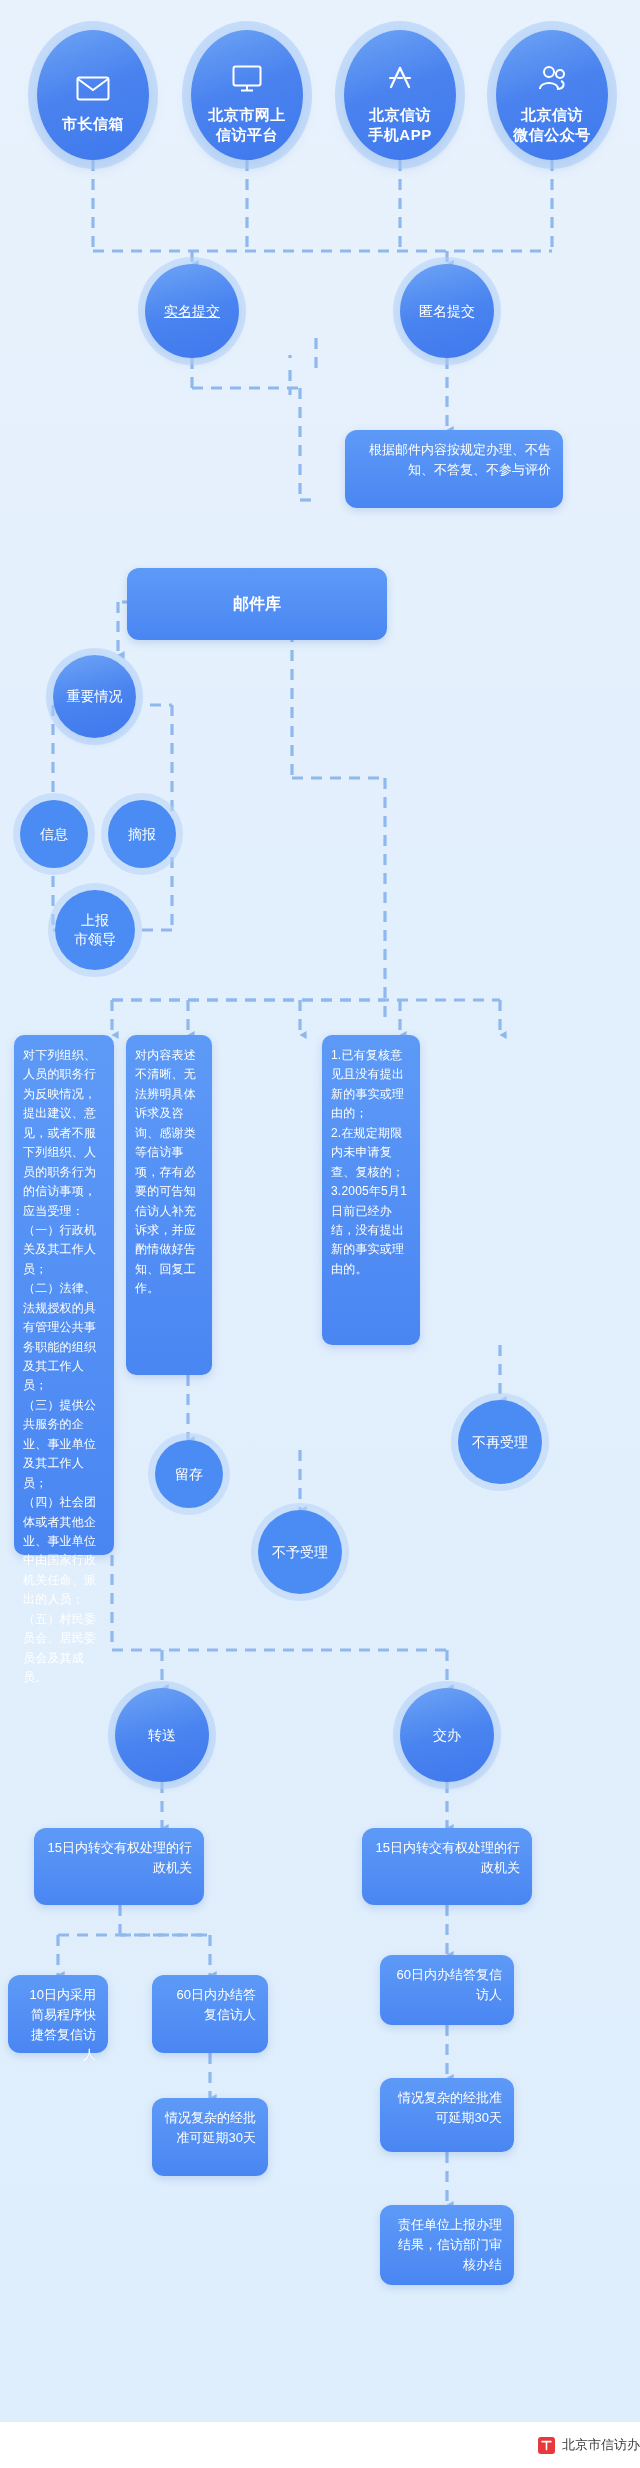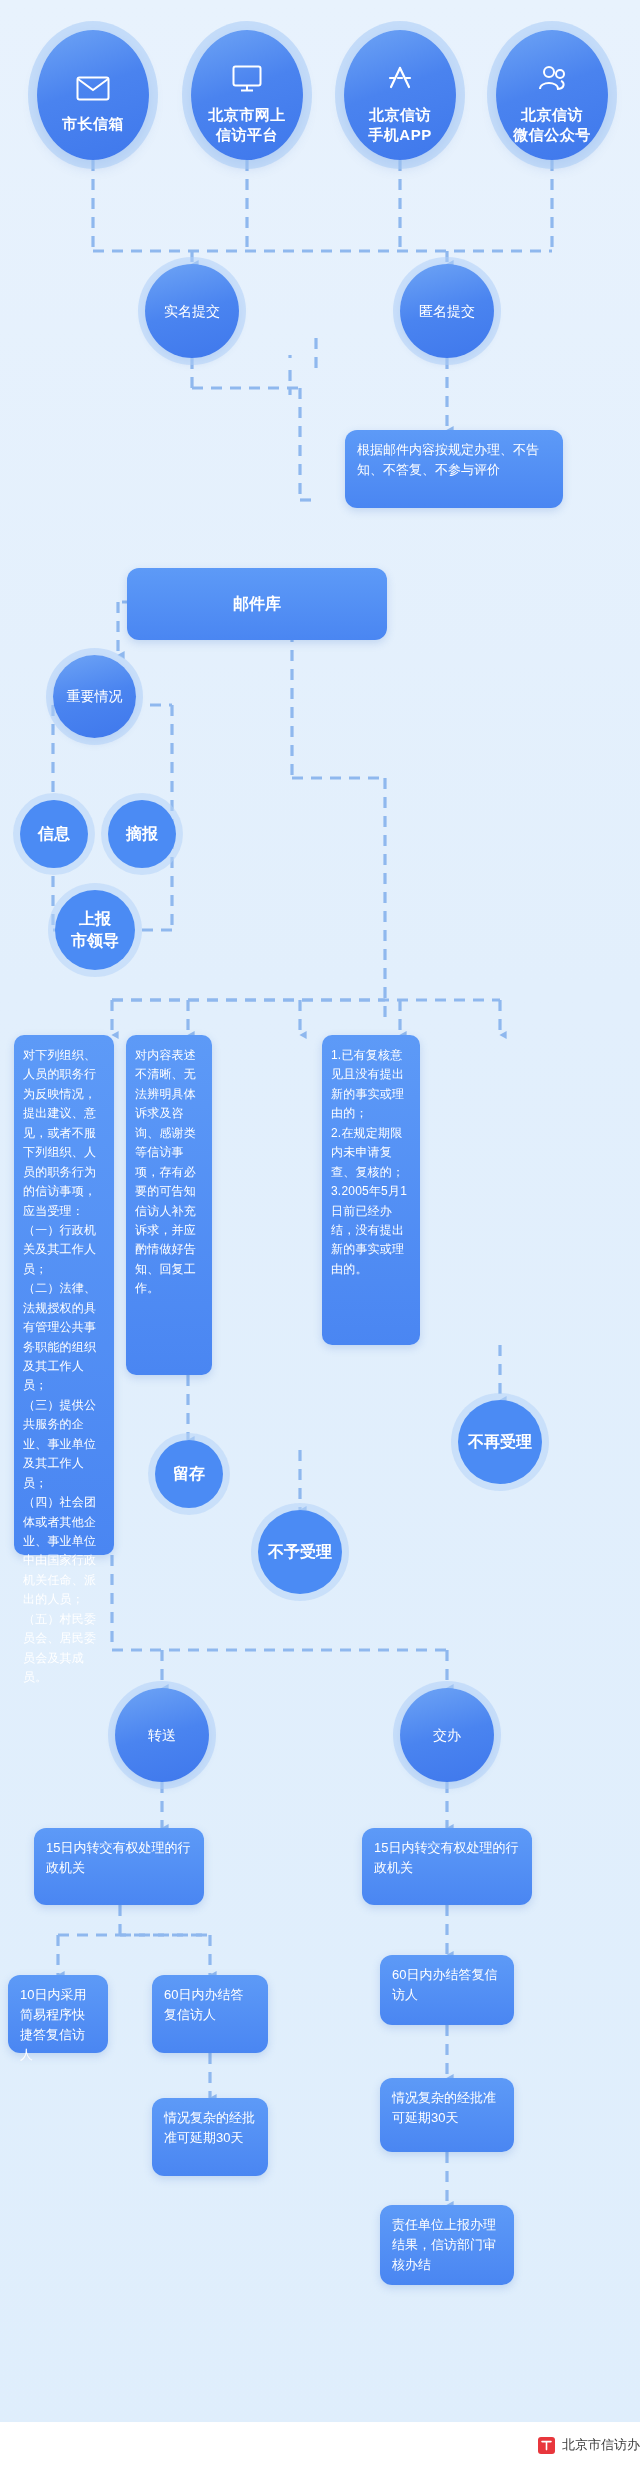--- a/index.html
+++ b/index.html
@@ -53,34 +53,34 @@
   .chan .lbl { display:block; }
 
   
   .circ {
     border-radius: 50%;
     background: linear-gradient(165deg,#6ea4f5 0%, #4a84f0 50%, #3f78ec 100%);
     box-shadow: 0 0 0 7px rgba(176,208,247,0.55),
                 0 4px 10px rgba(70,120,200,0.20);
     font-size: 14px;
   }
-  .circ.sm { font-size: 16px; font-weight: bold; }
+  .circ.sm { font-size: 14px; }
   .circ.flat {
     background: #4b8bf4;
     box-shadow: 0 0 0 7px rgba(183,212,248,0.55);
   }
 
   
   .box {
     border-radius: 12px;
     background: linear-gradient(180deg,#5d9af7 0%, #4a86f2 100%);
     box-shadow: 0 3px 8px rgba(70,120,200,0.22);
     font-size: 13px;
     padding: 10px 12px;
-    text-align: left;
+    text-align: right;
     justify-content: flex-start;
     align-items: flex-start;
     line-height: 1.55;
   }
   .box.center { text-align:center; justify-content:center; align-items:center; }
   .box.tall { line-height: 1.5; }
   .box.big-title { font-size: 16px; font-weight: bold; }
 
   
   .col {
@@ -238,21 +238,21 @@
         <circle cx="13" cy="7" r="5"></circle>
         <path d="M4 24 C4 16 22 16 22 24"></path>
         <circle cx="24" cy="9" r="4"></circle>
         <path d="M21 24 C29 24 29 17 25 16"></path>
       </svg>
     </span>
     <span class="lbl">北京信访
 微信公众号</span>
   </div>
 
-  <div class="node circ" style="left:145px; top:264px; width:94px; height:94px;">
+  <div class="node circ" style="left:145px; top:264px; width:94px; height:94px;text-decoration:underline;">
     <span>实名提交</span>
   </div>
 
   <div class="node circ" style="left:400px; top:264px; width:94px; height:94px;">
     <span>匿名提交</span>
   </div>
 
   <div class="node box tall" style="left:345px; top:430px; width:218px; height:78px;">
     <span>根据邮件内容按规定办理、不告知、不答复、不参与评价</span>
   </div>

